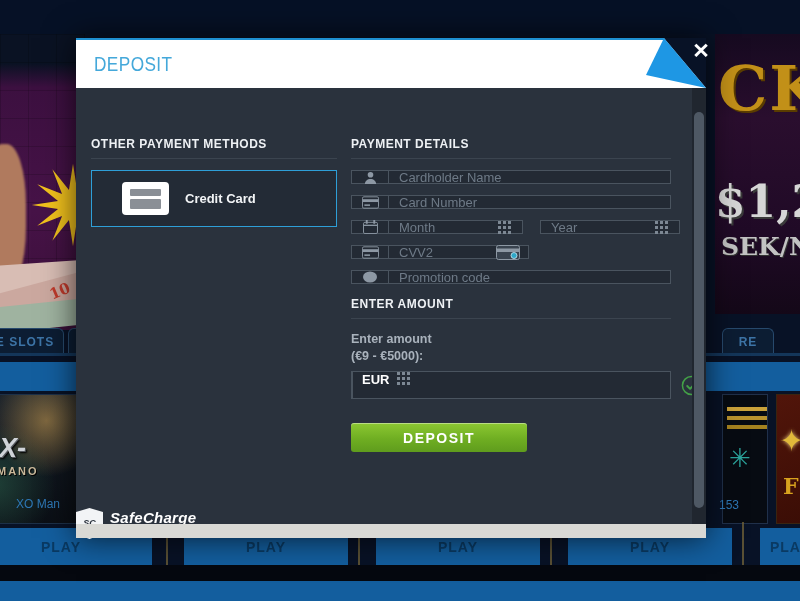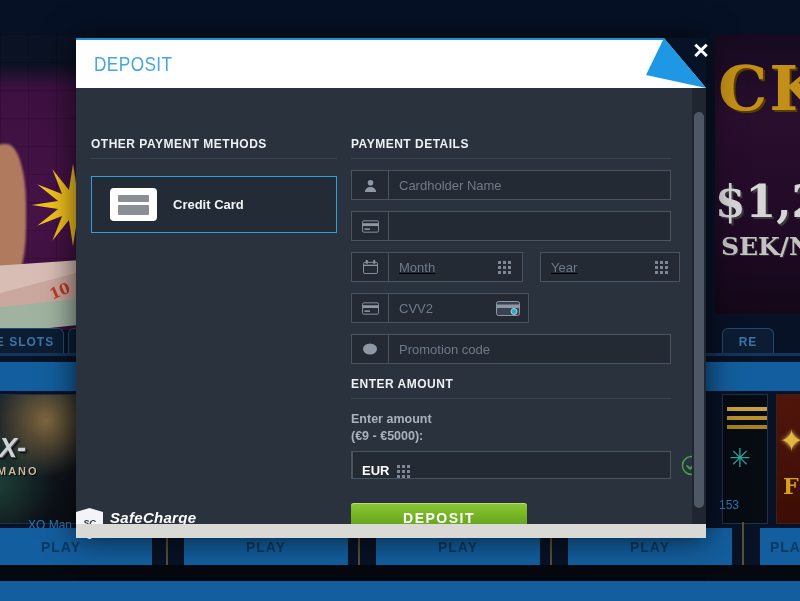--- a/index.html
+++ b/index.html
@@ -44,21 +44,21 @@
   .card-left{left:-26px;width:104px;border:1px solid #1c3048;}
   .xo-logo{position:absolute;left:24px;top:38px;color:#cfd3d8;font-size:27px;font-weight:bold;font-style:italic;
     text-shadow:1px 1px 0 #55595e,2px 2px 2px #000;}
   .xo-sub{position:absolute;left:22px;top:70px;color:#c9b89a;font-size:11px;font-weight:bold;letter-spacing:2px;
     text-shadow:1px 1px 0 #000;}
   .card-art{position:absolute;inset:0;background:
     radial-gradient(circle at 70% 20%,rgba(233,180,90,.5),transparent 45%),
     radial-gradient(circle at 20% 70%,rgba(40,90,70,.6),transparent 50%),
     linear-gradient(160deg,#17202b,#0a0e14);}
   .caption{position:absolute;color:#2d77b5;font-size:12px;}
-  .cap-left{left:28px;top:497px;margin-top:21px;}
+  .cap-left{left:16px;top:497px;}
   .cap-right{left:719px;top:498px;}
   .card-r1{left:722px;width:46px;border:1px solid #20304a;}
   .stripes{position:absolute;left:4px;top:12px;width:60px;height:4px;background:#caa23a;box-shadow:0 9px 0 #b8922e,0 18px 0 #a5821f;}
   .snowflake{position:absolute;left:6px;top:48px;color:#2ba39b;font-size:26px;}
   .card-r2{left:776px;width:40px;background:linear-gradient(160deg,#51150a,#3a0d05);border:1px solid #3a2410;}
   .redstar{position:absolute;left:2px;top:28px;color:#e0b83a;font-size:30px;text-shadow:0 0 4px #ffdf80;}
   .red-f{position:absolute;left:6px;top:78px;color:#d8a21e;font-family:"DejaVu Serif",serif;font-weight:bold;font-size:22px;}
 
   .play-row .play-btn{position:absolute;top:528px;height:37px;background:#135e9e;
     color:#0a3a63;font-weight:bold;font-size:14px;letter-spacing:1px;
@@ -78,48 +78,48 @@
     cursor:pointer;line-height:26px;text-align:center;z-index:12;}
   .modal-body{position:absolute;left:0;top:50px;width:630px;height:436px;background:#2a323d;}
   .modal-hscroll{position:absolute;left:0;top:486px;width:630px;height:14px;background:#d9d9d5;}
   .vscroll{position:absolute;left:616px;top:0;width:14px;height:436px;background:#20262f;}
   .vthumb{position:absolute;left:2px;top:24px;width:10px;height:396px;background:#4e5864;border-radius:5px;}
 
   .col-heading{font-size:12px;font-weight:bold;color:#eef1f4;letter-spacing:.5px;margin-top:35px;}
   .hrule{height:1px;background:#3b444f;margin-top:7px;}
 
   .left-col{position:absolute;left:15px;top:14px;width:246px;}
-  .method-tile{margin-top:17px;height:57px;border:1px solid #2e9fd8;background:#232b36;
-    display:flex;align-items:center;padding-left:18px;cursor:pointer;}
+  .method-tile{margin-top:11px;height:57px;border:1px solid #2e9fd8;background:#232b36;
+    display:flex;align-items:center;padding-left:30px;cursor:pointer;}
   .cc-art{width:47px;height:33px;background:#fff;border-radius:4px;position:relative;margin-right:16px;}
   .cc-art .bar1{position:absolute;left:8px;top:7px;width:31px;height:7px;background:#8a8f96;border-radius:1px;}
   .cc-art .bar2{position:absolute;left:8px;top:17px;width:31px;height:10px;background:#8a8f96;border-radius:1px;}
   .method-label{color:#f2f4f6;font-size:13px;font-weight:bold;}
 
   .right-col{position:absolute;left:275px;top:14px;width:320px;}
-  .field{display:flex;align-items:stretch;height:30px;border:1px solid #4a545f;background:#232a34;margin-top:11px;}
+  .field{display:flex;align-items:stretch;height:14px;border:1px solid #4a545f;background:#232a34;margin-top:11px;}
   .icon-cell{width:37px;display:flex;align-items:center;justify-content:center;border-right:1px solid #4a545f;flex:none;}
   .field input{flex:1;min-width:0;background:transparent;border:none;outline:none;color:#e8ecf0;
     font-size:13px;padding:0 10px;}
   .field input::placeholder{color:#6e7a87;opacity:1;}
   .field .grid-cell{display:flex;align-items:center;padding-right:9px;flex:none;}
   .row2{display:flex;gap:8px;text-decoration:underline;}
   .row2 .field{flex:none;}
   .f-month{width:172px;}
   .f-year{width:140px;margin-left:9px;}
   .f-cvv{width:178px;}
   .cvv-helper{display:flex;align-items:center;padding-right:8px;flex:none;}
 
   .amount-head{margin-top:13px;}
   .amount-label{margin-top:12px;color:#a9b2bc;font-size:12.5px;font-weight:bold;line-height:17px;}
   .amount-row{position:relative;margin-top:6px;}
   .amount-field{display:flex;align-items:stretch;height:28px;border:1px solid #4a545f;background:#232a34;width:320px;}
   .amount-field input{flex:1;min-width:0;background:transparent;border:none;outline:none;color:#fff;
     font-size:13px;font-weight:bold;padding:0 10px;}
-  .cur-cell{display:flex;align-items:flex-end;gap:8px;border-left:1px solid #4a545f;padding:0 9px;flex:none;}
+  .cur-cell{display:flex;align-items:flex-start;gap:8px;border-left:1px solid #4a545f;padding:0 9px;flex:none;}
   .cur-label{color:#fff;font-size:13px;font-weight:bold;}
   .check-wrap{position:absolute;left:330px;top:4px;}
 
   .deposit-btn{margin-top:24px;width:176px;height:29px;border:none;border-radius:3px;cursor:pointer;
     background:linear-gradient(180deg,#8cc832 0%,#6fae22 55%,#5f9c1d 100%);
     color:#fff;font-weight:bold;font-size:14px;letter-spacing:1.5px;
     box-shadow:inset 0 1px 0 rgba(255,255,255,.4);}
 
   .safecharge{position:absolute;left:0px;top:420px;display:flex;align-items:center;gap:7px;}
   .sc-texts .sc-name{color:#fff;font-weight:bold;font-style:italic;font-size:15px;letter-spacing:.3px;}
@@ -227,20 +227,21 @@
         </div>
 
         <div class="field">
           <span class="icon-cell">
             <svg width="17" height="13" viewBox="0 0 18 13">
                 <rect x="0.5" y="0.5" width="17" height="12" rx="1.5" fill="none" stroke="#8d98a4"></rect>
                 <rect x="1" y="3" width="16" height="3" fill="#8d98a4"></rect>
                 <rect x="2.5" y="8.5" width="6" height="1.6" fill="#8d98a4"></rect>
               </svg>
           </span>
+          <input placeholder="Card Number" style="">
         </div>
 
         <div class="row2">
           <div class="field f-month">
             <span class="icon-cell">
               <svg width="15" height="14" viewBox="0 0 16 15">
                   <rect x="0.5" y="2.5" width="15" height="12" rx="1.5" fill="none" stroke="#8d98a4"></rect>
                   <rect x="3" y="0" width="2" height="4" fill="#8d98a4"></rect>
                   <rect x="11" y="0" width="2" height="4" fill="#8d98a4"></rect>
                   <rect x="1" y="5" width="14" height="1.4" fill="#8d98a4"></rect>

